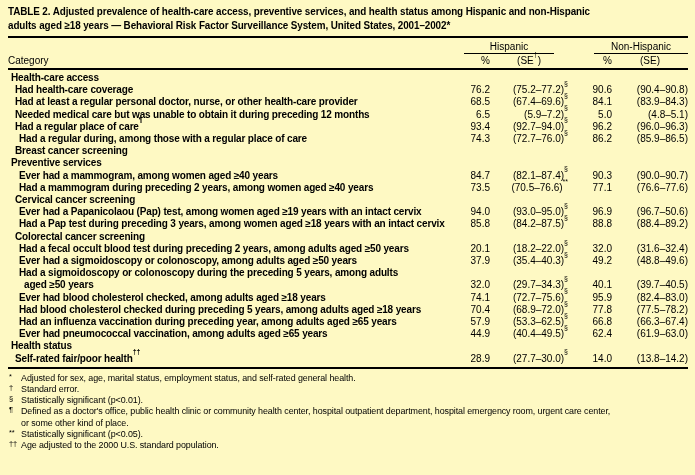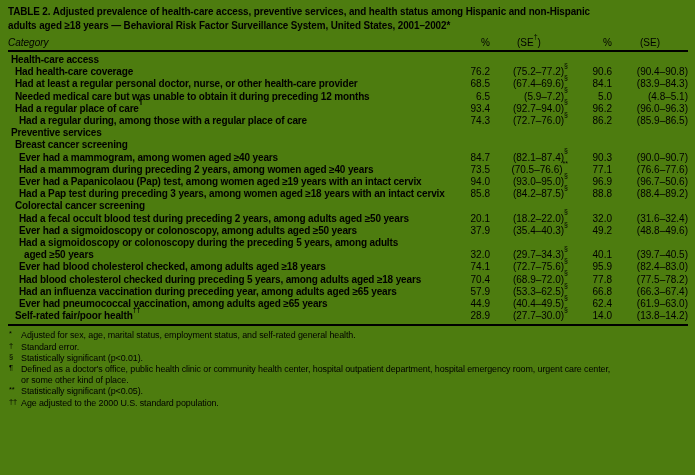--- a/index.html
+++ b/index.html
@@ -5,21 +5,21 @@
   * { box-sizing: border-box; }
   html, body { margin: 0; padding: 0; }
   body {
     width: 695px; height: 475px;
     background: #ffffff;
     color: #000;
     font-family: "Liberation Sans", sans-serif;
   }
   .page {
     width: 695px; height: 475px;
-    background: #4d7c0f;
+    background: #fef9c3;
     padding: 5px 7px 0 8px;
     overflow: hidden;
   }
   .title {
     font-size: 10.5px; font-weight: bold;
     line-height: 13.5px; letter-spacing: -0.1px;
     white-space: nowrap;
     width: 724px;
     transform: scaleX(0.94); transform-origin: 0 0;
   }
@@ -34,21 +34,21 @@
   col.c-ns  { width: 76px; }
   th { font-weight: normal; font-size: 10px; padding: 0; vertical-align: bottom; }
   tr.group-row th { border-top: 2px solid #000; padding-top: 3px; height: 16px; }
   .grp {
     text-align: center; border-bottom: 1px solid #000;
     line-height: 12px; padding-bottom: 0;
     margin: 0 14px 0 12px; font-size: 10px;
   }
   .grp.g2 { margin: 0 0 0 26px; }
   tr.cols-row th { border-bottom: 2px solid #000; padding: 1px 0 2px 0; height: 15px; }
-  th.cat-h { text-align: left; padding-left: 3px; font-style: italic; }
+  th.cat-h { text-align: left; padding-left: 3px; }
   th.num, td.num { text-align: right; }
   th.se { text-align: center; }
   td {
     font-size: 10px; line-height: 12.2px;
     padding: 0; vertical-align: bottom; white-space: nowrap;
   }
   td.cat { letter-spacing: -0.15px; font-weight: bold; }
   .ind0 { padding-left: 3px; }
   .ind1 { padding-left: 7px; margin-left: 43px; }
   .ind2 { padding-left: 11px; }
@@ -78,20 +78,29 @@
 
   <table class="prev">
     <colgroup>
       <col class="c-cat">
         <col class="c-hp">
         <col class="c-hs">
         <col class="c-np">
         <col class="c-ns">
     </colgroup>
     <thead>
+      <tr class="group-row">
+        <th></th>
+        <th colspan="2">
+          <div class="grp">Hispanic</div>
+        </th>
+        <th colspan="2">
+          <div class="grp g2">Non-Hispanic</div>
+        </th>
+      </tr>
       <tr class="cols-row">
         <th class="cat-h">Category</th>
         <th class="num">%</th>
         <th class="se"><span>(SE</span><sup>†</sup><span>)</span></th>
         <th class="num">%</th>
         <th class="se">(SE)</th>
       </tr>
     </thead>
     <tbody>
         <tr>
@@ -130,48 +139,55 @@
           <td class="num">(96.0–96.3)</td>
         </tr>
         <tr>
           <td class="cat ind2">Had a regular during, among those with a regular place of care</td>
           <td class="num">74.3</td>
           <td class="num">(72.7–76.0)<sup>§</sup></td>
           <td class="num">86.2</td>
           <td class="num">(85.9–86.5)</td>
         </tr>
         <tr>
+          <td class="cat ind1">Breast cancer screening</td>
+          <td class="num"></td>
+          <td class="num"></td>
+          <td class="num"></td>
+          <td class="num"></td>
+        </tr>
+        <tr>
           <td class="cat ind0">Preventive services</td>
-          <td class="num"></td>
-          <td class="num"></td>
-          <td class="num"></td>
-          <td class="num"></td>
-        </tr>
-        <tr>
-          <td class="cat ind1">Breast cancer screening</td>
           <td class="num"></td>
           <td class="num"></td>
           <td class="num"></td>
           <td class="num"></td>
         </tr>
         <tr>
           <td class="cat ind2">Ever had a mammogram, among women aged ≥40 years</td>
           <td class="num">84.7</td>
           <td class="num">(82.1–87.4)<sup>§</sup></td>
           <td class="num">90.3</td>
           <td class="num">(90.0–90.7)</td>
         </tr>
         <tr>
           <td class="cat ind2">Had a mammogram during preceding 2 years, among women aged ≥40 years</td>
           <td class="num">73.5</td>
           <td class="num">(70.5–76.6)<sup>**</sup></td>
           <td class="num">77.1</td>
           <td class="num">(76.6–77.6)</td>
         </tr>
         <tr>
+          <td class="cat ind1">Cervical cancer screening</td>
+          <td class="num"></td>
+          <td class="num"></td>
+          <td class="num"></td>
+          <td class="num"></td>
+        </tr>
+        <tr>
           <td class="cat ind2">Ever had a Papanicolaou (Pap) test, among women aged ≥19 years with an intact cervix</td>
           <td class="num">94.0</td>
           <td class="num">(93.0–95.0)<sup>§</sup></td>
           <td class="num">96.9</td>
           <td class="num">(96.7–50.6)</td>
         </tr>
         <tr>
           <td class="cat ind2">Had a Pap test during preceding 3 years, among women aged ≥18 years with an intact cervix</td>
           <td class="num">85.8</td>
           <td class="num">(84.2–87.5)<sup>§</sup></td>
@@ -228,20 +244,27 @@
           <td class="num">(66.3–67.4)</td>
         </tr>
         <tr>
           <td class="cat ind2">Ever had pneumococcal vaccination, among adults aged ≥65 years</td>
           <td class="num">44.9</td>
           <td class="num">(40.4–49.5)<sup>§</sup></td>
           <td class="num">62.4</td>
           <td class="num">(61.9–63.0)</td>
         </tr>
         <tr>
+          <td class="cat ind0">Health status</td>
+          <td class="num"></td>
+          <td class="num"></td>
+          <td class="num"></td>
+          <td class="num"></td>
+        </tr>
+        <tr>
           <td class="cat ind1">Self-rated fair/poor health<sup>††</sup></td>
           <td class="num">28.9</td>
           <td class="num">(27.7–30.0)<sup>§</sup></td>
           <td class="num">14.0</td>
           <td class="num">(13.8–14.2)</td>
         </tr>
       </tbody>
   </table>
 
   <div class="footnotes">

